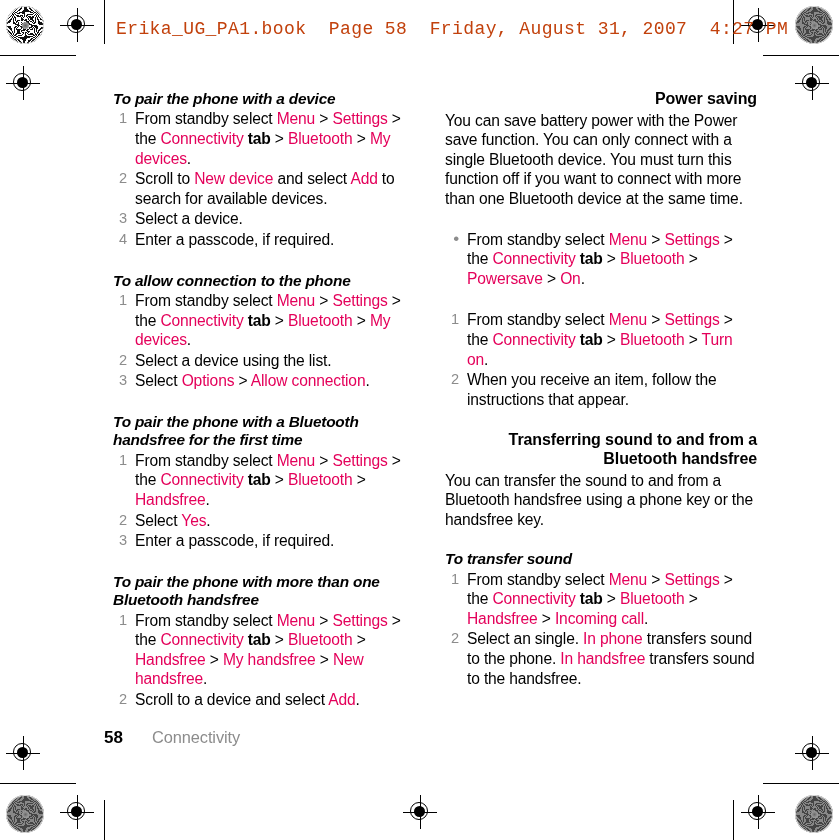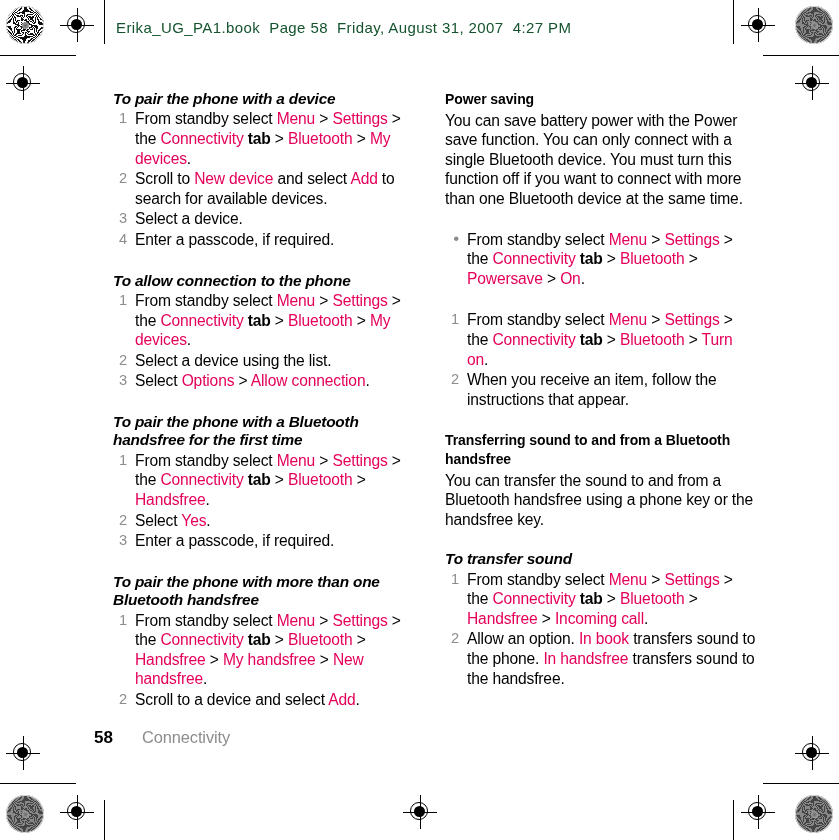--- a/index.html
+++ b/index.html
@@ -76,25 +76,25 @@
   .crop-line {
     position: absolute;
     background: #000;
   }
 
   
   .slug {
     position: absolute;
     left: 116px;
     top: 19px;
-    font-family: Liberation Sans, sans-serif;
-    font-size: 15px;
+    font-family: Liberation Mono, monospace;
+    font-size: 18px;
     letter-spacing: 0.4px;
     white-space: pre;
-    color: #14532d;
+    color: #c2410c;
   }
 
   
   .page {
     position: absolute;
     left: 0;
     top: 0;
     width: 839px;
     height: 840px;
   }
@@ -108,26 +108,27 @@
 
   h3.sec-head {
     font-size: 15.4px;
     font-weight: bold;
     font-style: italic;
     margin: 0 0 1px 0;
     line-height: 18.4px;
     letter-spacing: -0.2px;
   }
   h3.sec-head-upright {
-    font-size: 14px;
+    font-size: 16px;
     font-weight: bold;
     font-style: normal;
     margin: 0 0 2px 0;
     line-height: 18.6px;
     letter-spacing: -0.1px;
+    text-align: right;
   }
   p.body-text {
     font-size: 15.6px;
     line-height: 19.6px;
     margin: 0;
     letter-spacing: -0.15px;
   }
   .spacer-lg { height: 21px; }
 
   ol.steps, ul.steps {
@@ -162,21 +163,21 @@
   .lnk {
     color: #e4005a;
   }
   b.kw {
     font-weight: bold;
   }
 
   
   .footer {
     position: absolute;
-    left: 94px;
+    left: 104px;
     top: 728px;
     display: flex;
     align-items: baseline;
   }
   .folio {
     font-size: 17px;
     font-weight: bold;
     color: #000;
     width: 48px;
   }
@@ -310,21 +311,21 @@
           <li><span class="marker">1</span><span>From standby select </span><span class="lnk">Menu</span><span> &gt; </span><span class="lnk">Settings</span><span> &gt; the </span><span class="lnk">Connectivity</span><b class="kw"> tab</b><span> &gt; </span><span class="lnk">Bluetooth</span><span> &gt; </span><span class="lnk">Turn on</span><span>.</span></li>
           <li><span class="marker">2</span><span>When you receive an item, follow the instructions that appear.</span></li>
         </ol>
         <div class="spacer-lg"></div>
         <h3 class="sec-head-upright">Transferring sound to and from a Bluetooth handsfree</h3>
         <p class="body-text">You can transfer the sound to and from a Bluetooth handsfree using a phone key or the handsfree key.</p>
         <div class="spacer-lg"></div>
         <h3 class="sec-head">To transfer sound</h3>
         <ol class="steps">
           <li><span class="marker">1</span><span>From standby select </span><span class="lnk">Menu</span><span> &gt; </span><span class="lnk">Settings</span><span> &gt; the </span><span class="lnk">Connectivity</span><b class="kw"> tab</b><span> &gt; </span><span class="lnk">Bluetooth</span><span> &gt; </span><span class="lnk">Handsfree</span><span> &gt; </span><span class="lnk">Incoming call</span><span>.</span></li>
-          <li><span class="marker">2</span><span>Allow an option. </span><span class="lnk">In book</span><span> transfers sound to the phone. </span><span class="lnk">In handsfree</span><span> transfers sound to the handsfree.</span></li>
+          <li><span class="marker">2</span><span>Select an single. </span><span class="lnk">In phone</span><span> transfers sound to the phone. </span><span class="lnk">In handsfree</span><span> transfers sound to the handsfree.</span></li>
         </ol>
       </div>
   </div>
 
   <div class="footer">
     <span class="folio">58</span>
     <span class="running-head">Connectivity</span>
   </div>
 </div>
 

